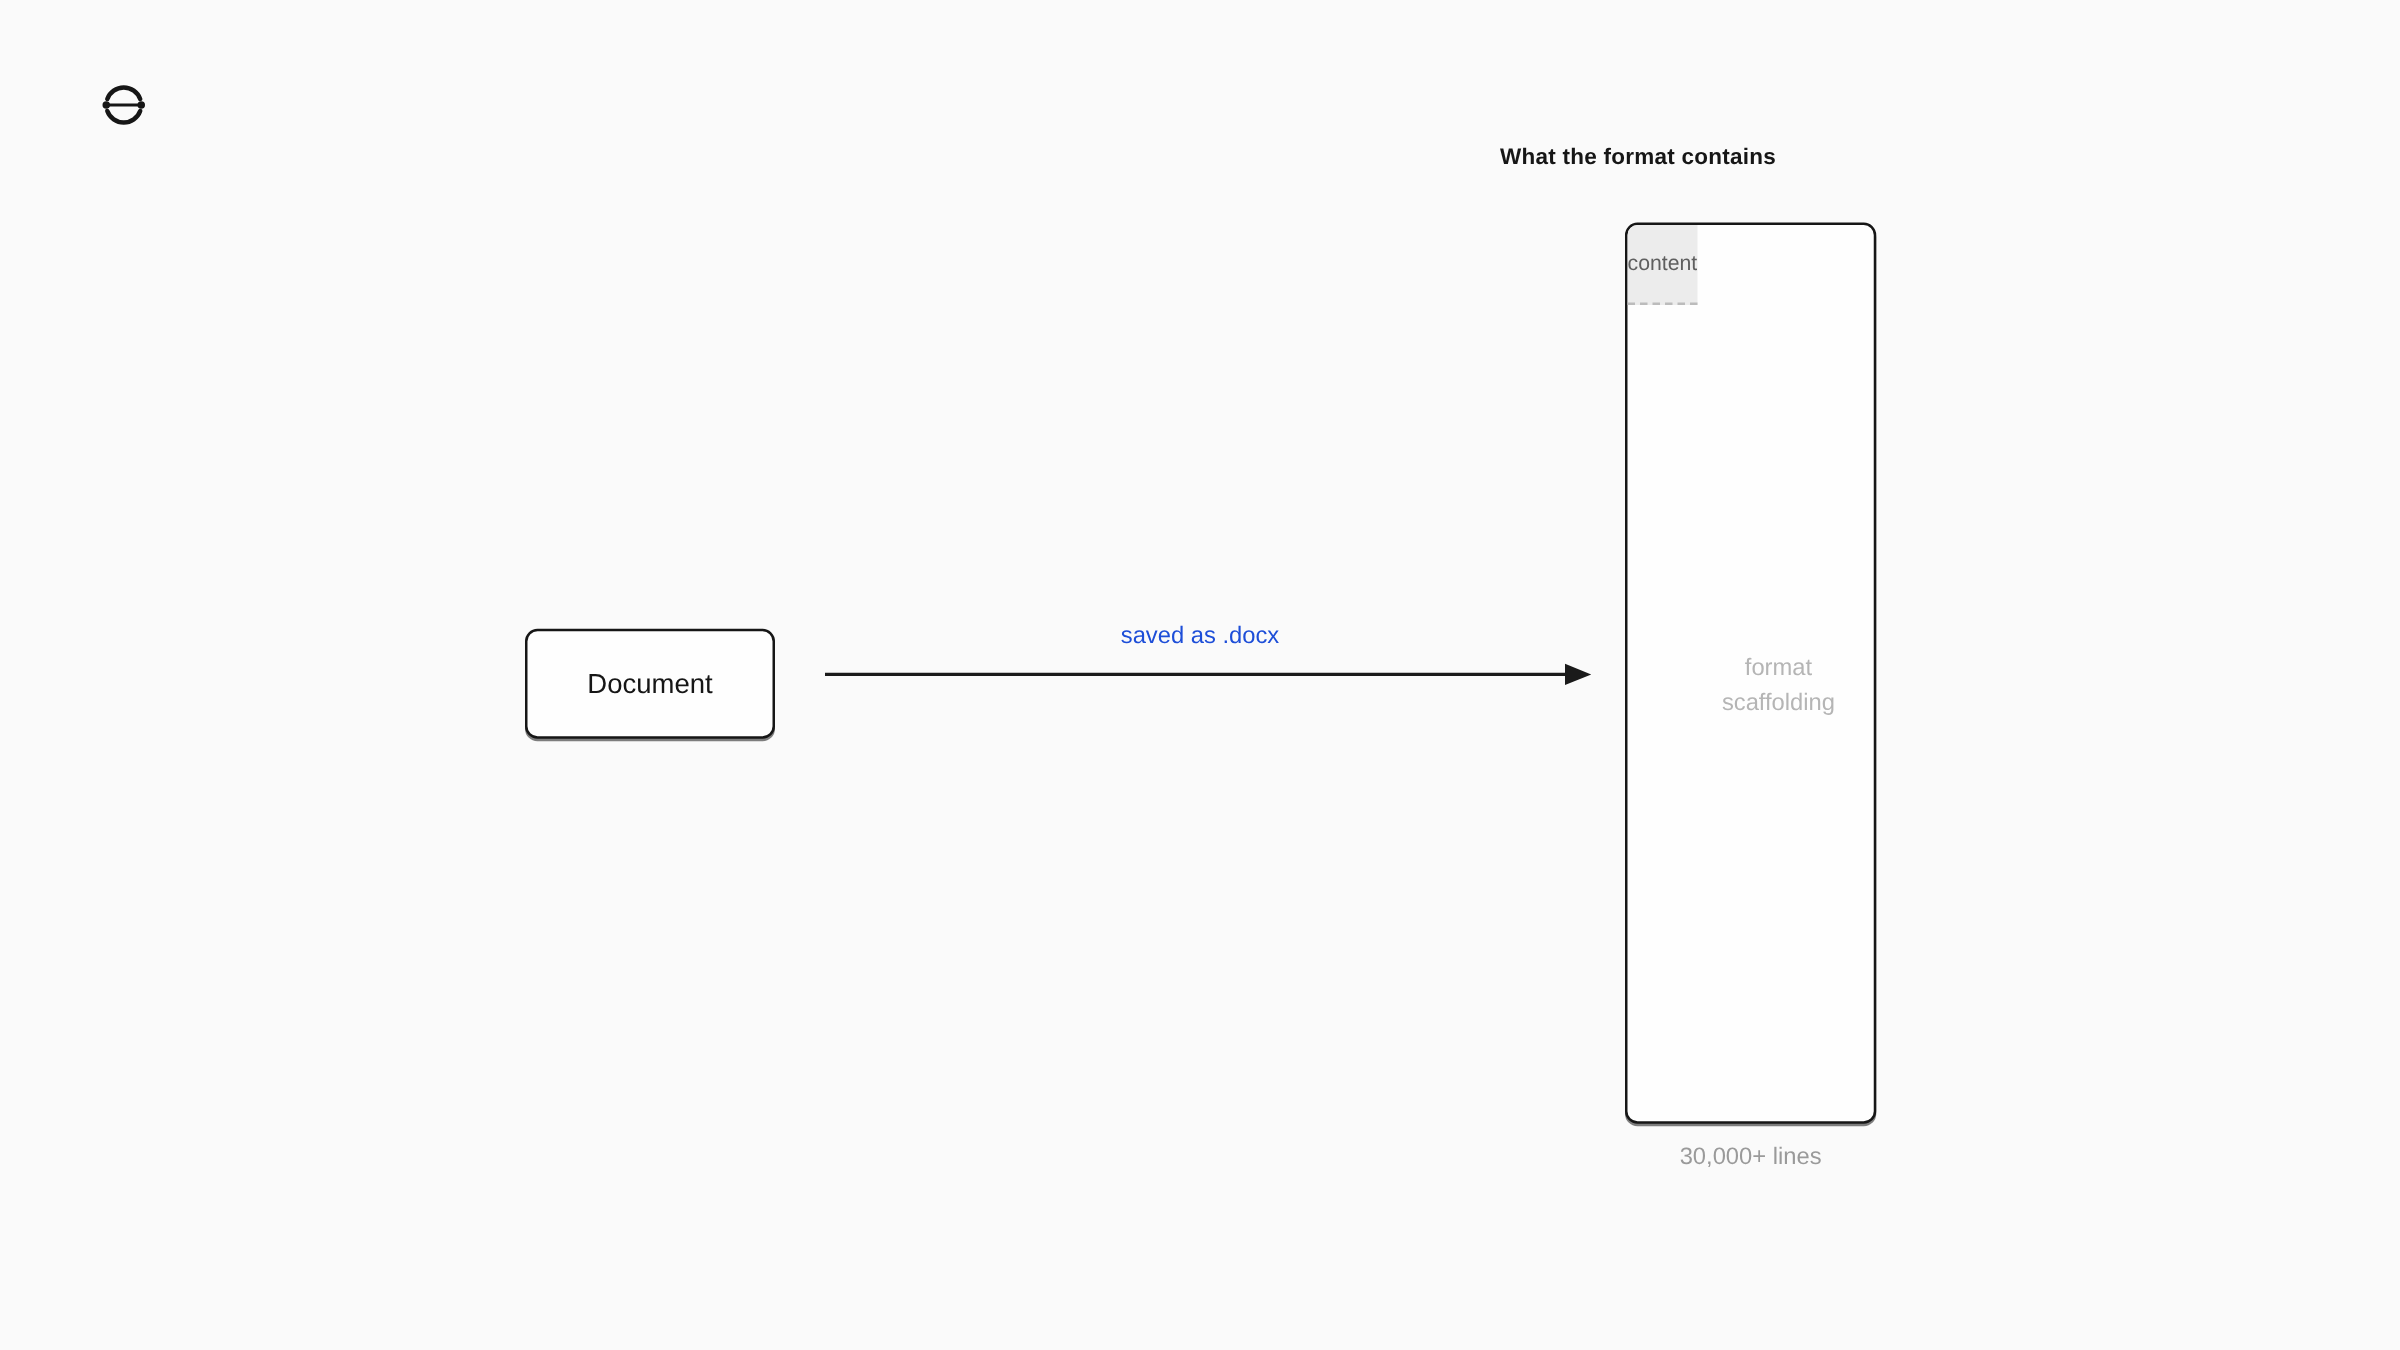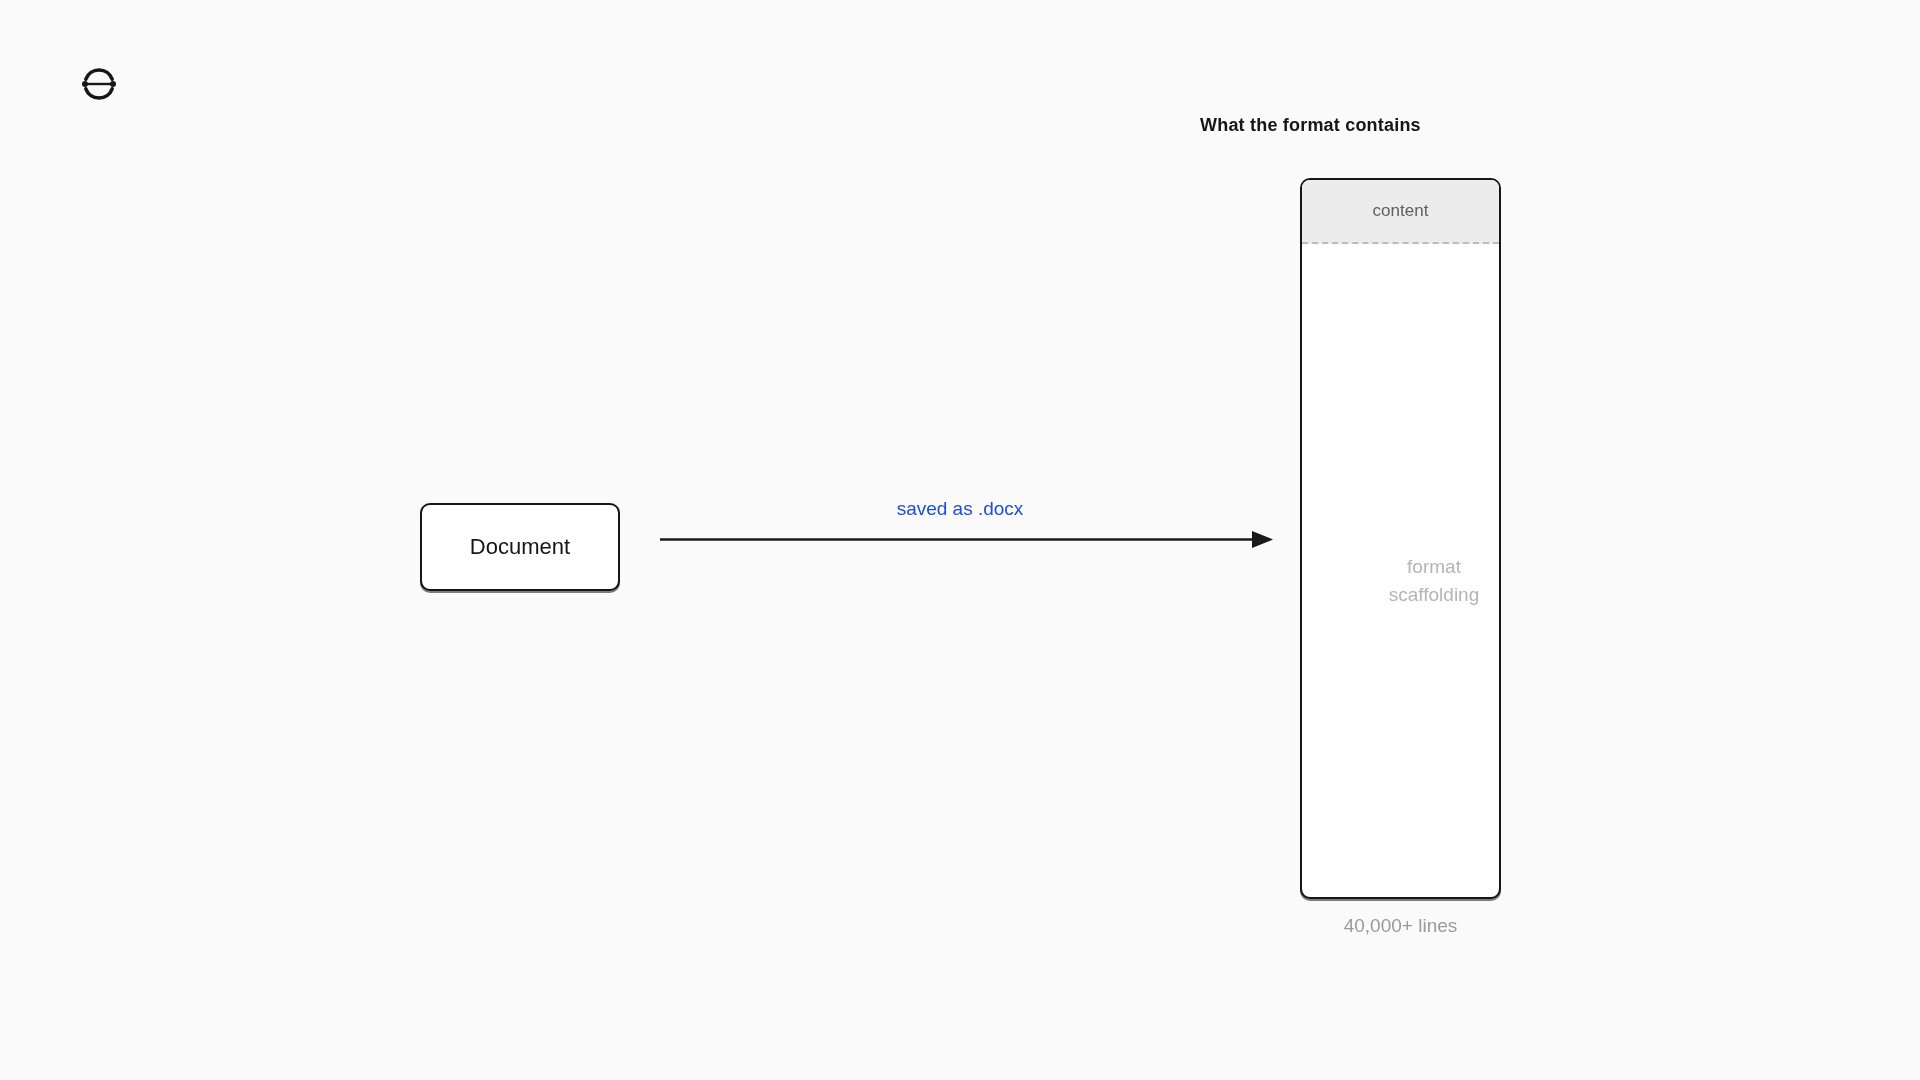--- a/index.html
+++ b/index.html
@@ -83,42 +83,42 @@
     left: 1300px;
     top: 178px;
     width: 201px;
     height: 721px;
     box-sizing: border-box;
     background: #fefefe;
     border: 2.5px solid #161616;
     border-radius: 10px;
     box-shadow: 0 2px 0 rgba(22,22,22,0.55);
     display: flex;
-    flex-direction: column;
+    flex-direction: row;
     overflow: hidden;
   }
   .col-header {
     height: 64px;
     box-sizing: border-box;
     background: #ececec;
     border-bottom: 2px dashed #bcbcbc;
     display: flex;
     align-items: center;
     justify-content: center;
     flex: 0 0 auto;
   }
   .col-header span {
     font-size: 17px;
     color: #5f5f5f;
   }
   .col-body {
     flex: 1 1 auto;
     display: flex;
     align-items: center;
-    justify-content: flex-end;
+    justify-content: flex-start;
     padding-top: 20px;
     box-sizing: border-box;
   }
   .col-body span {
     display: block;
     width: 130px;
     text-align: center;
     font-size: 19px;
     line-height: 1.45;
     color: #b5b5b5;
@@ -162,15 +162,15 @@
 
   <div class="format-column">
     <div class="col-header">
       <span>content</span>
     </div>
     <div class="col-body">
       <span>format scaffolding</span>
     </div>
   </div>
 
-  <div class="col-caption">40,000+ lines</div>
+  <div class="col-caption">30,000+ lines</div>
 
 </div>
 
 </body></html>

